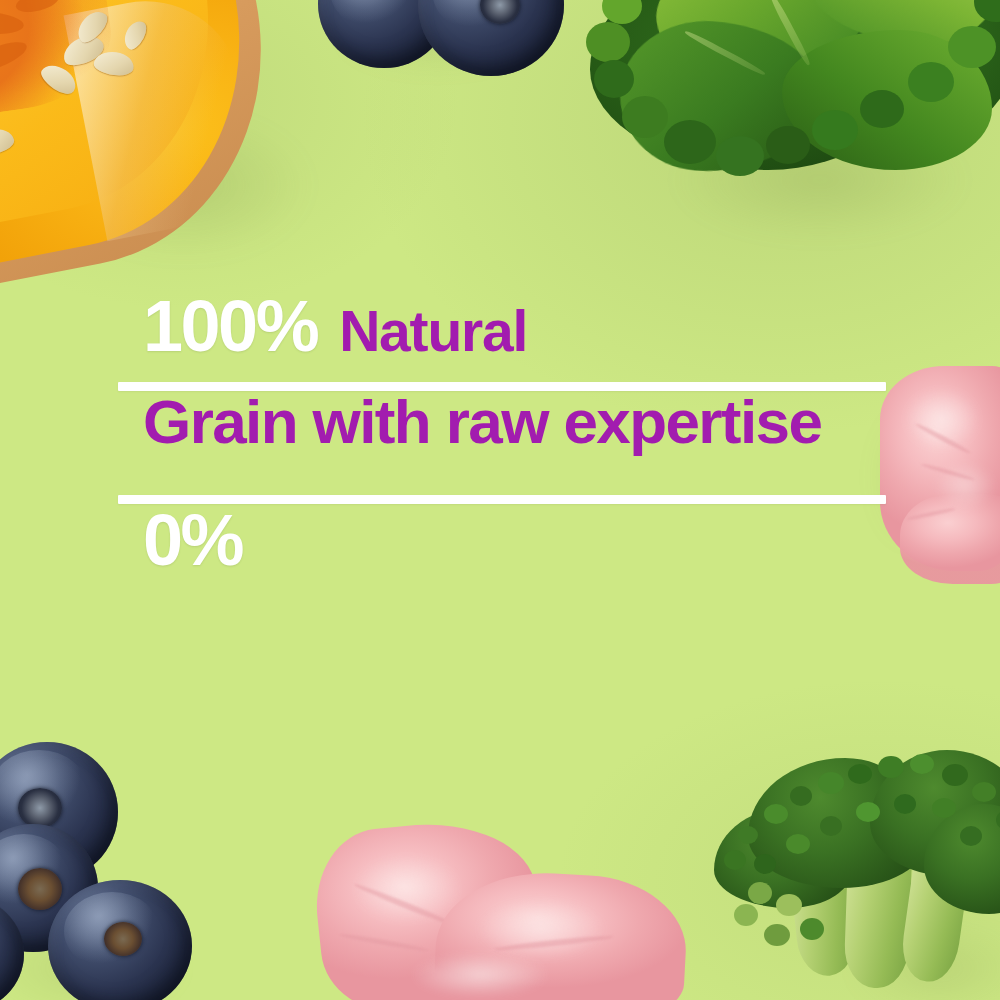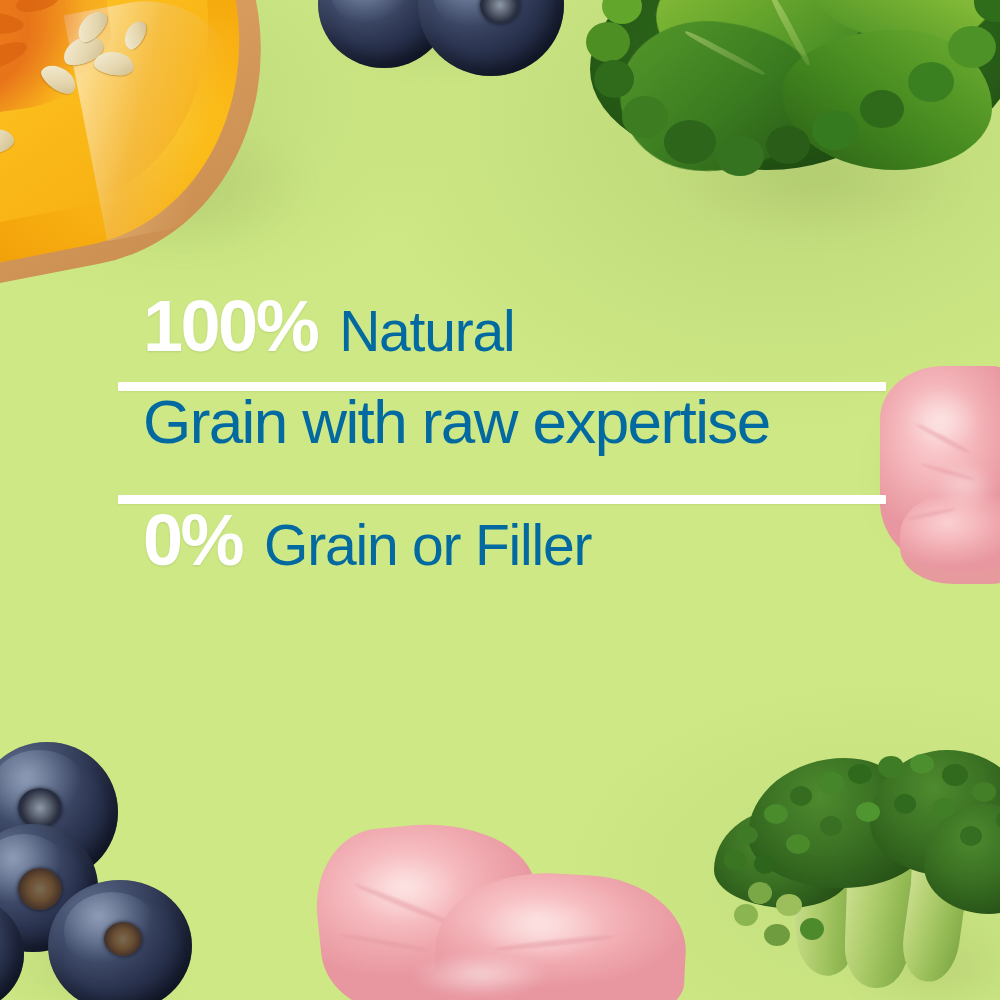--- a/index.html
+++ b/index.html
@@ -49,23 +49,23 @@
     color:#ffffff;
     font-size:72px;
     font-weight:700;
     letter-spacing:-2.5px;
     line-height:1;
     text-shadow:0 1px 2px rgba(90,110,55,.18);
     white-space:pre;
   }
 
   .claim-text {
-    color:#0369a1;
+    color:#a21caf;
     font-size:57px;
-    font-weight:400;
+    font-weight:700;
     letter-spacing:-1.2px;
     line-height:1;
     white-space:pre;
   }
 
   .claim-text.big {
     font-size:62px;
     letter-spacing:-1.6px;
   }
 
@@ -391,18 +391,17 @@
     <div class="rule"></div>
 
     <div class="claim-row tall">
       <span class="claim-text big">Grain with raw expertise</span>
     </div>
 
     <div class="rule"></div>
 
     <div class="claim-row">
       <span class="pct">0%</span>
-      <span class="claim-text">Grain or Filler</span>
     </div>
 
   </div>
 
 </div>
 
 </body></html>

